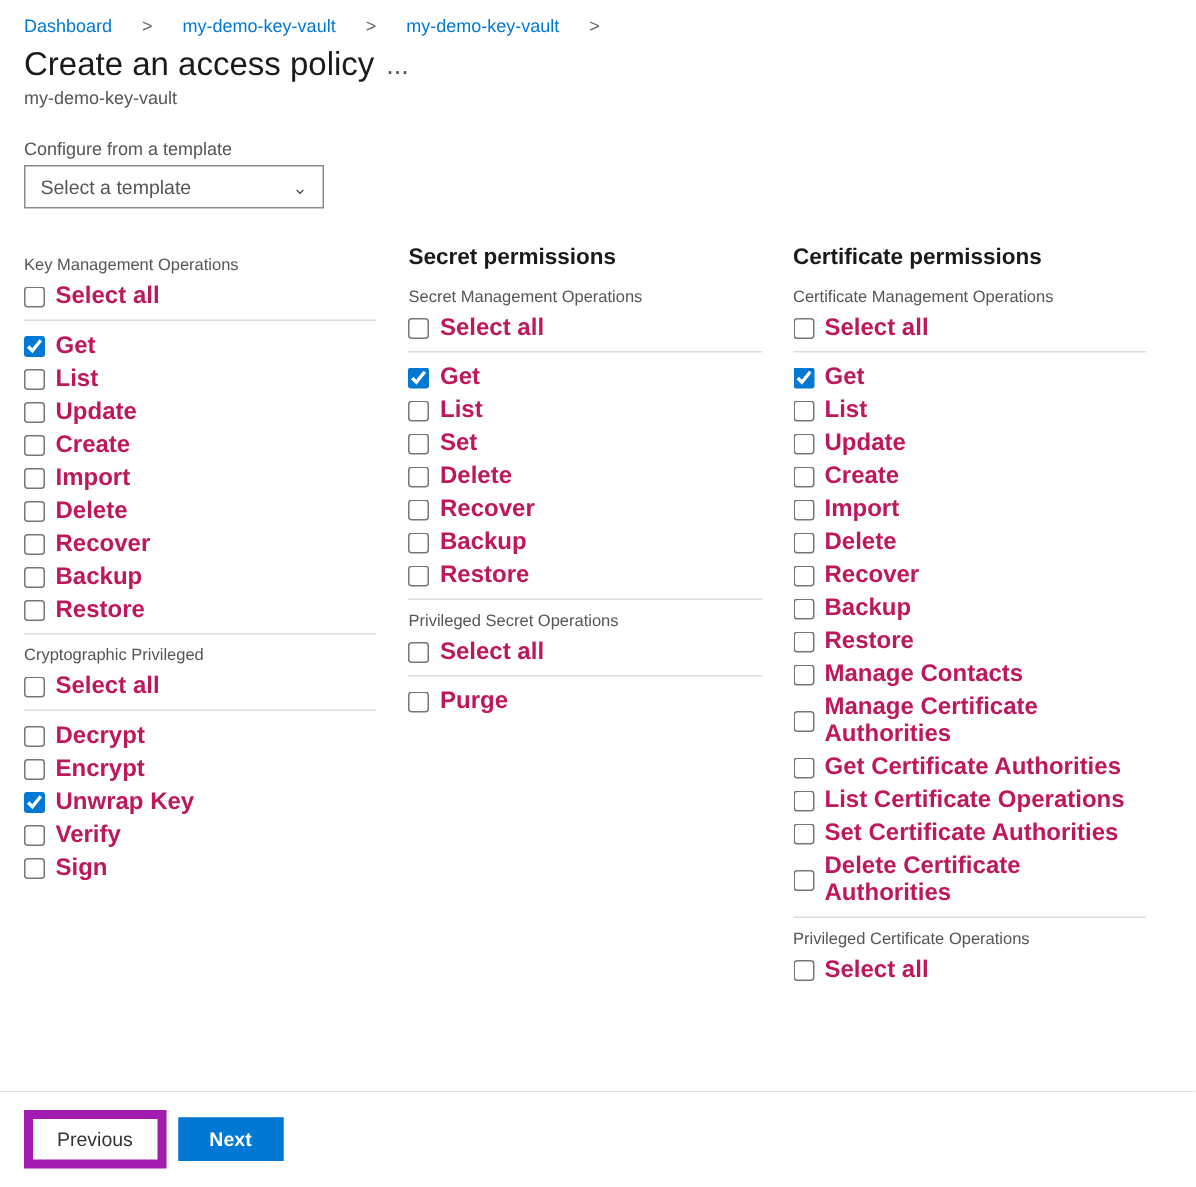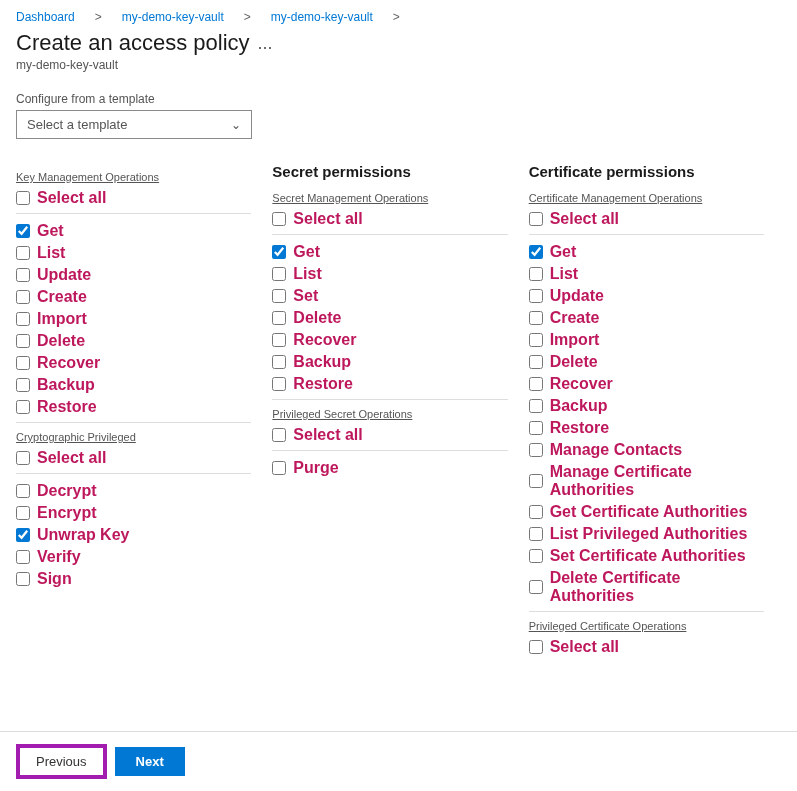--- a/index.html
+++ b/index.html
@@ -47,21 +47,21 @@
       font-size: 12px;
       color: #555;
       margin-bottom: 4px;
     }
     .template-dropdown {
       display: flex;
       align-items: center;
       justify-content: space-between;
       border: 1px solid #8a8a8a;
       padding: 6px 10px;
-      width: 236px;
+      width: 200px;
       cursor: pointer;
       background: #fff;
       color: #555;
       font-size: 13px;
     }
     .template-dropdown .chevron { font-size: 12px; color: #555; }
     .permissions-container {
       display: flex;
       padding: 8px 16px;
       gap: 0;
@@ -78,21 +78,20 @@
       font-size: 15px;
       font-weight: 600;
       color: #1a1a1a;
       margin-bottom: 12px;
     }
     .section-label {
       font-size: 11px;
       color: #555;
       margin-bottom: 6px;
       margin-top: 8px;
-      text-decoration: underline;
     }
     .checkbox-item {
       display: flex;
       align-items: center;
       margin-bottom: 4px;
       gap: 7px;
     }
     .checkbox-item label {
       font-size: 16px;
       color: #be185d;
@@ -118,21 +117,21 @@
       width: 797px;
       display: flex;
       align-items: center;
       padding: 12px 16px;
       border-top: 1px solid #ddd;
       background: #fff;
       gap: 8px;
     }
     .btn-previous {
       padding: 6px 16px;
-      border: 4px solid #a21caf;
+      border: 6px solid #a21caf;
       background: #fff;
       color: #333;
       font-size: 13px;
       cursor: pointer;
     }
     .btn-next {
       padding: 6px 20px;
       border: 1px solid #0078d4;
       background: #0078d4;
       color: #fff;
@@ -351,21 +350,21 @@
       <div class="checkbox-item">
         <input type="checkbox" id="cert-manage-ca" style="">
         <label for="cert-manage-ca">Manage Certificate Authorities</label>
       </div>
       <div class="checkbox-item">
         <input type="checkbox" id="cert-get-ca" style="">
         <label for="cert-get-ca">Get Certificate Authorities</label>
       </div>
       <div class="checkbox-item">
         <input type="checkbox" id="cert-list-ca" style="">
-        <label for="cert-list-ca">List Privileged Authorities</label>
+        <label for="cert-list-ca">List Certificate Operations</label>
       </div>
       <div class="checkbox-item">
         <input type="checkbox" id="cert-set-ca" style="">
         <label for="cert-set-ca">Set Certificate Authorities</label>
       </div>
       <div class="checkbox-item">
         <input type="checkbox" id="cert-delete-ca" style="">
         <label for="cert-delete-ca">Delete Certificate Authorities</label>
       </div>
 

